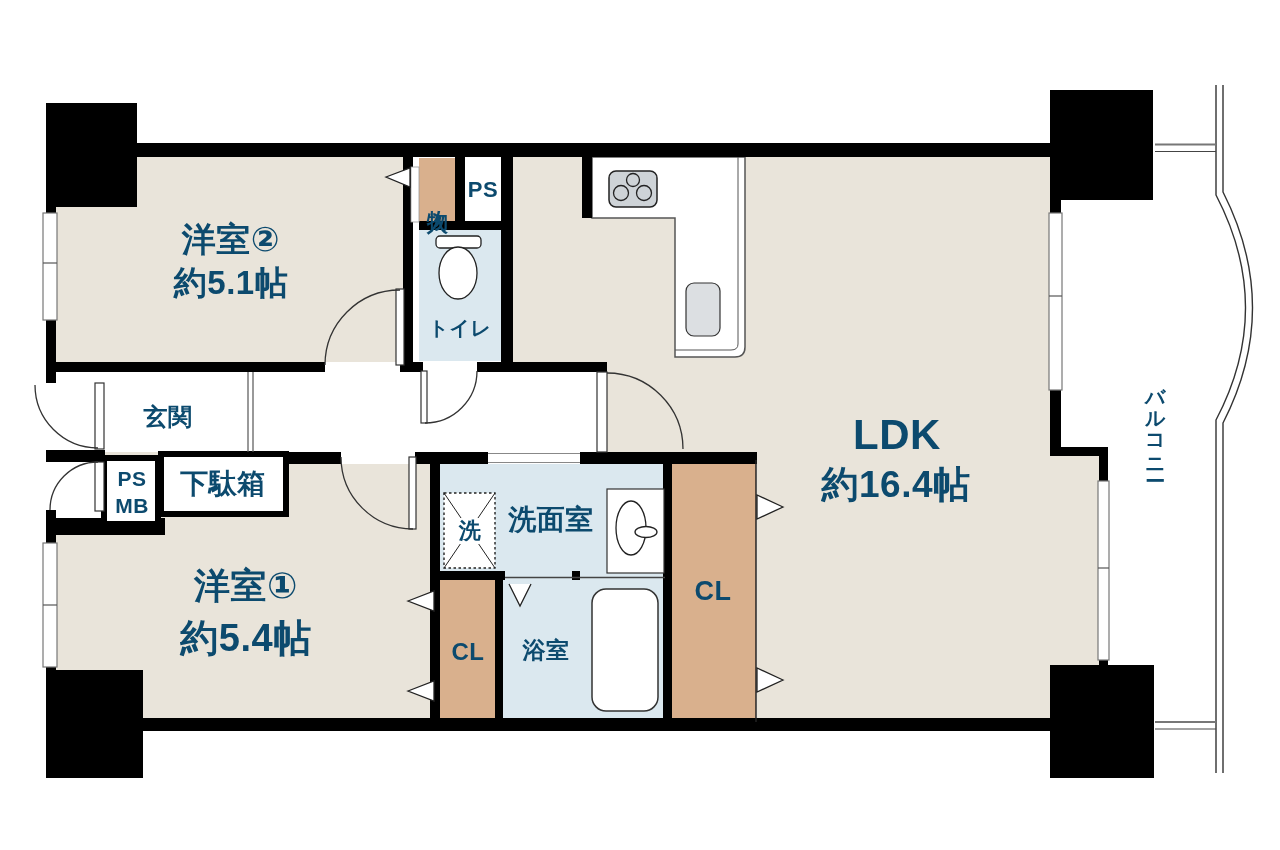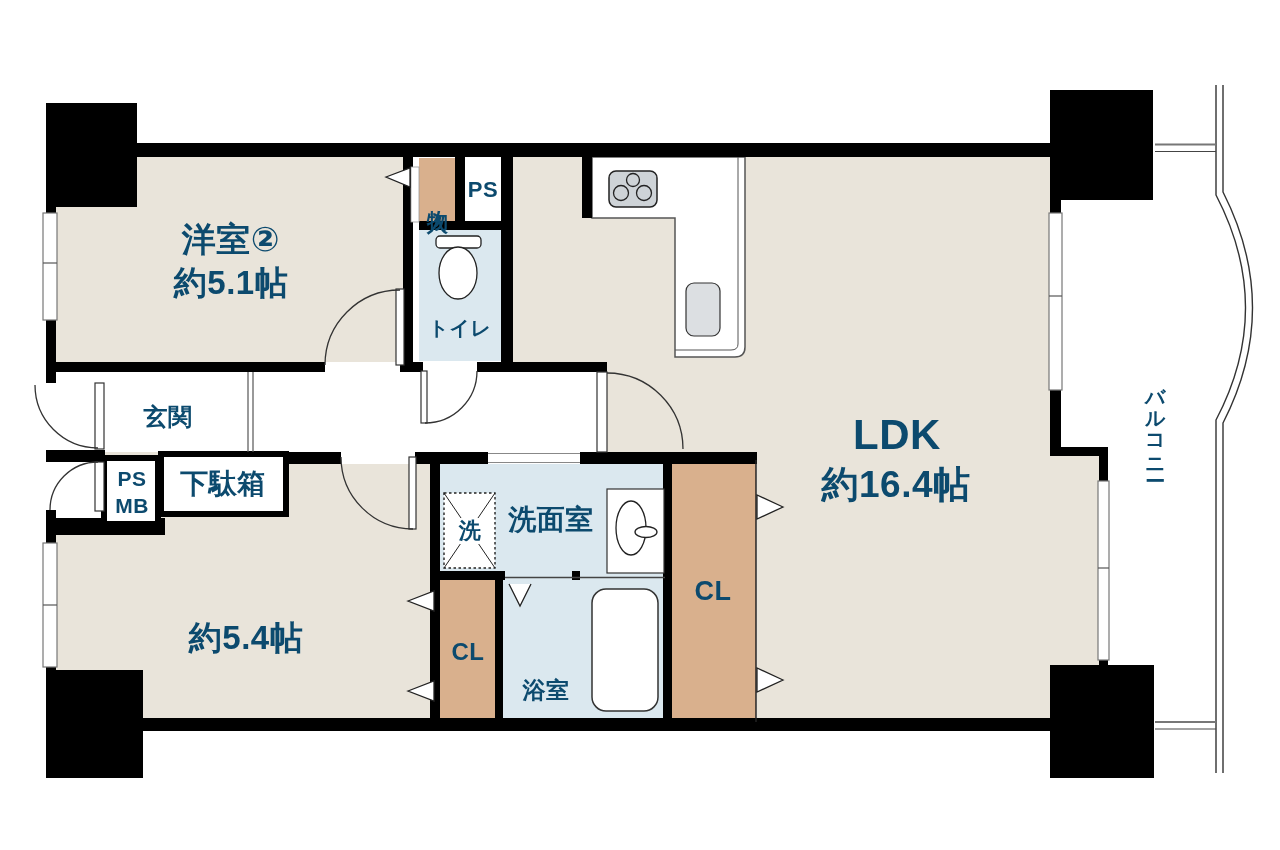--- a/index.html
+++ b/index.html
@@ -170,30 +170,31 @@
       <path d="M1223,85 L1223,192 Q1282,308 1223,423 L1223,773"></path>
       <line x1="1155" y1="144.5" x2="1216" y2="144.5" stroke="#777" stroke-width="2"></line>
       <line x1="1155" y1="151.5" x2="1216" y2="151.5" stroke="#444" stroke-width="1"></line>
       <line x1="1155" y1="722" x2="1216" y2="722" stroke="#777" stroke-width="2"></line>
       <line x1="1155" y1="729" x2="1216" y2="729" stroke="#444" stroke-width="1"></line>
     </g>
   </svg>
 
   <div class="lbl" style="left:231px;top:239px;font-size:34px;">洋室②</div>
   <div class="lbl" style="left:231px;top:283px;font-size:33px;">約5.1帖</div>
-  <div class="lbl" style="left:246px;top:638px;font-size:33px;">約5.4帖</div>
+  <div class="lbl" style="left:246px;top:586px;font-size:36px;">洋室①</div>
+  <div class="lbl" style="left:246px;top:638px;font-size:38px;">約5.4帖</div>
   <div class="lbl" style="left:897px;top:435px;font-size:42px;font-weight:700;">LDK</div>
   <div class="lbl" style="left:896px;top:485px;font-size:37px;">約16.4帖</div>
   <div class="lbl" style="left:168px;top:417px;font-size:24px;">玄関</div>
   <div class="lbl" style="left:223px;top:484px;font-size:28px;">下駄箱</div>
   <div class="lbl" style="left:132px;top:479px;font-size:21px;">PS</div>
   <div class="lbl" style="left:132px;top:506px;font-size:21px;">MB</div>
   <div class="lbl vtext" style="left:437px;top:195px;font-size:21px;transform:translate(-50%,-50%);">物入</div>
   <div class="lbl" style="left:483px;top:190px;font-size:22px;">PS</div>
   <div class="lbl" style="left:460px;top:329px;font-size:20px;">トイレ</div>
   <div class="lbl" style="left:551px;top:520px;font-size:28px;">洗面室</div>
   <div class="lbl halo" style="left:470px;top:531px;font-size:22px;">洗</div>
-  <div class="lbl" style="left:546px;top:651px;font-size:23px;margin-top:40px;">浴室</div>
+  <div class="lbl" style="left:546px;top:651px;font-size:23px;">浴室</div>
   <div class="lbl" style="left:468px;top:652px;font-size:24px;">CL</div>
   <div class="lbl" style="left:713px;top:592px;font-size:27px;">CL</div>
   <div class="lbl vtext" style="left:1155px;top:422px;font-size:20px;font-weight:600;letter-spacing:1px;">バルコニー</div>
 
 </div>
 
 </body></html>

